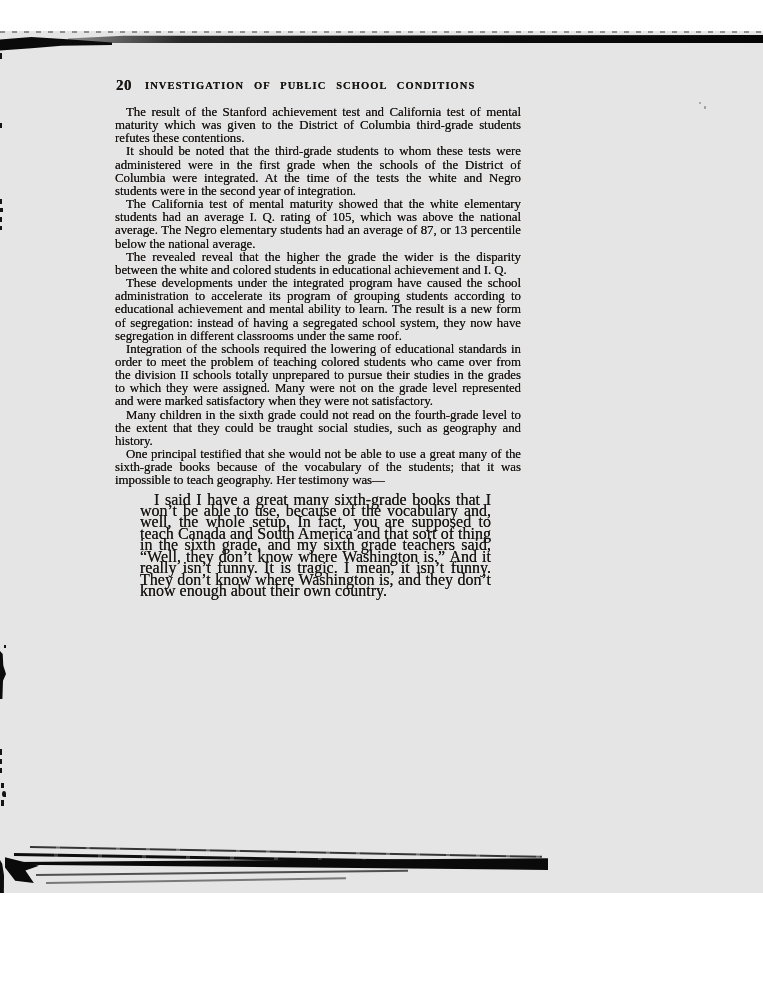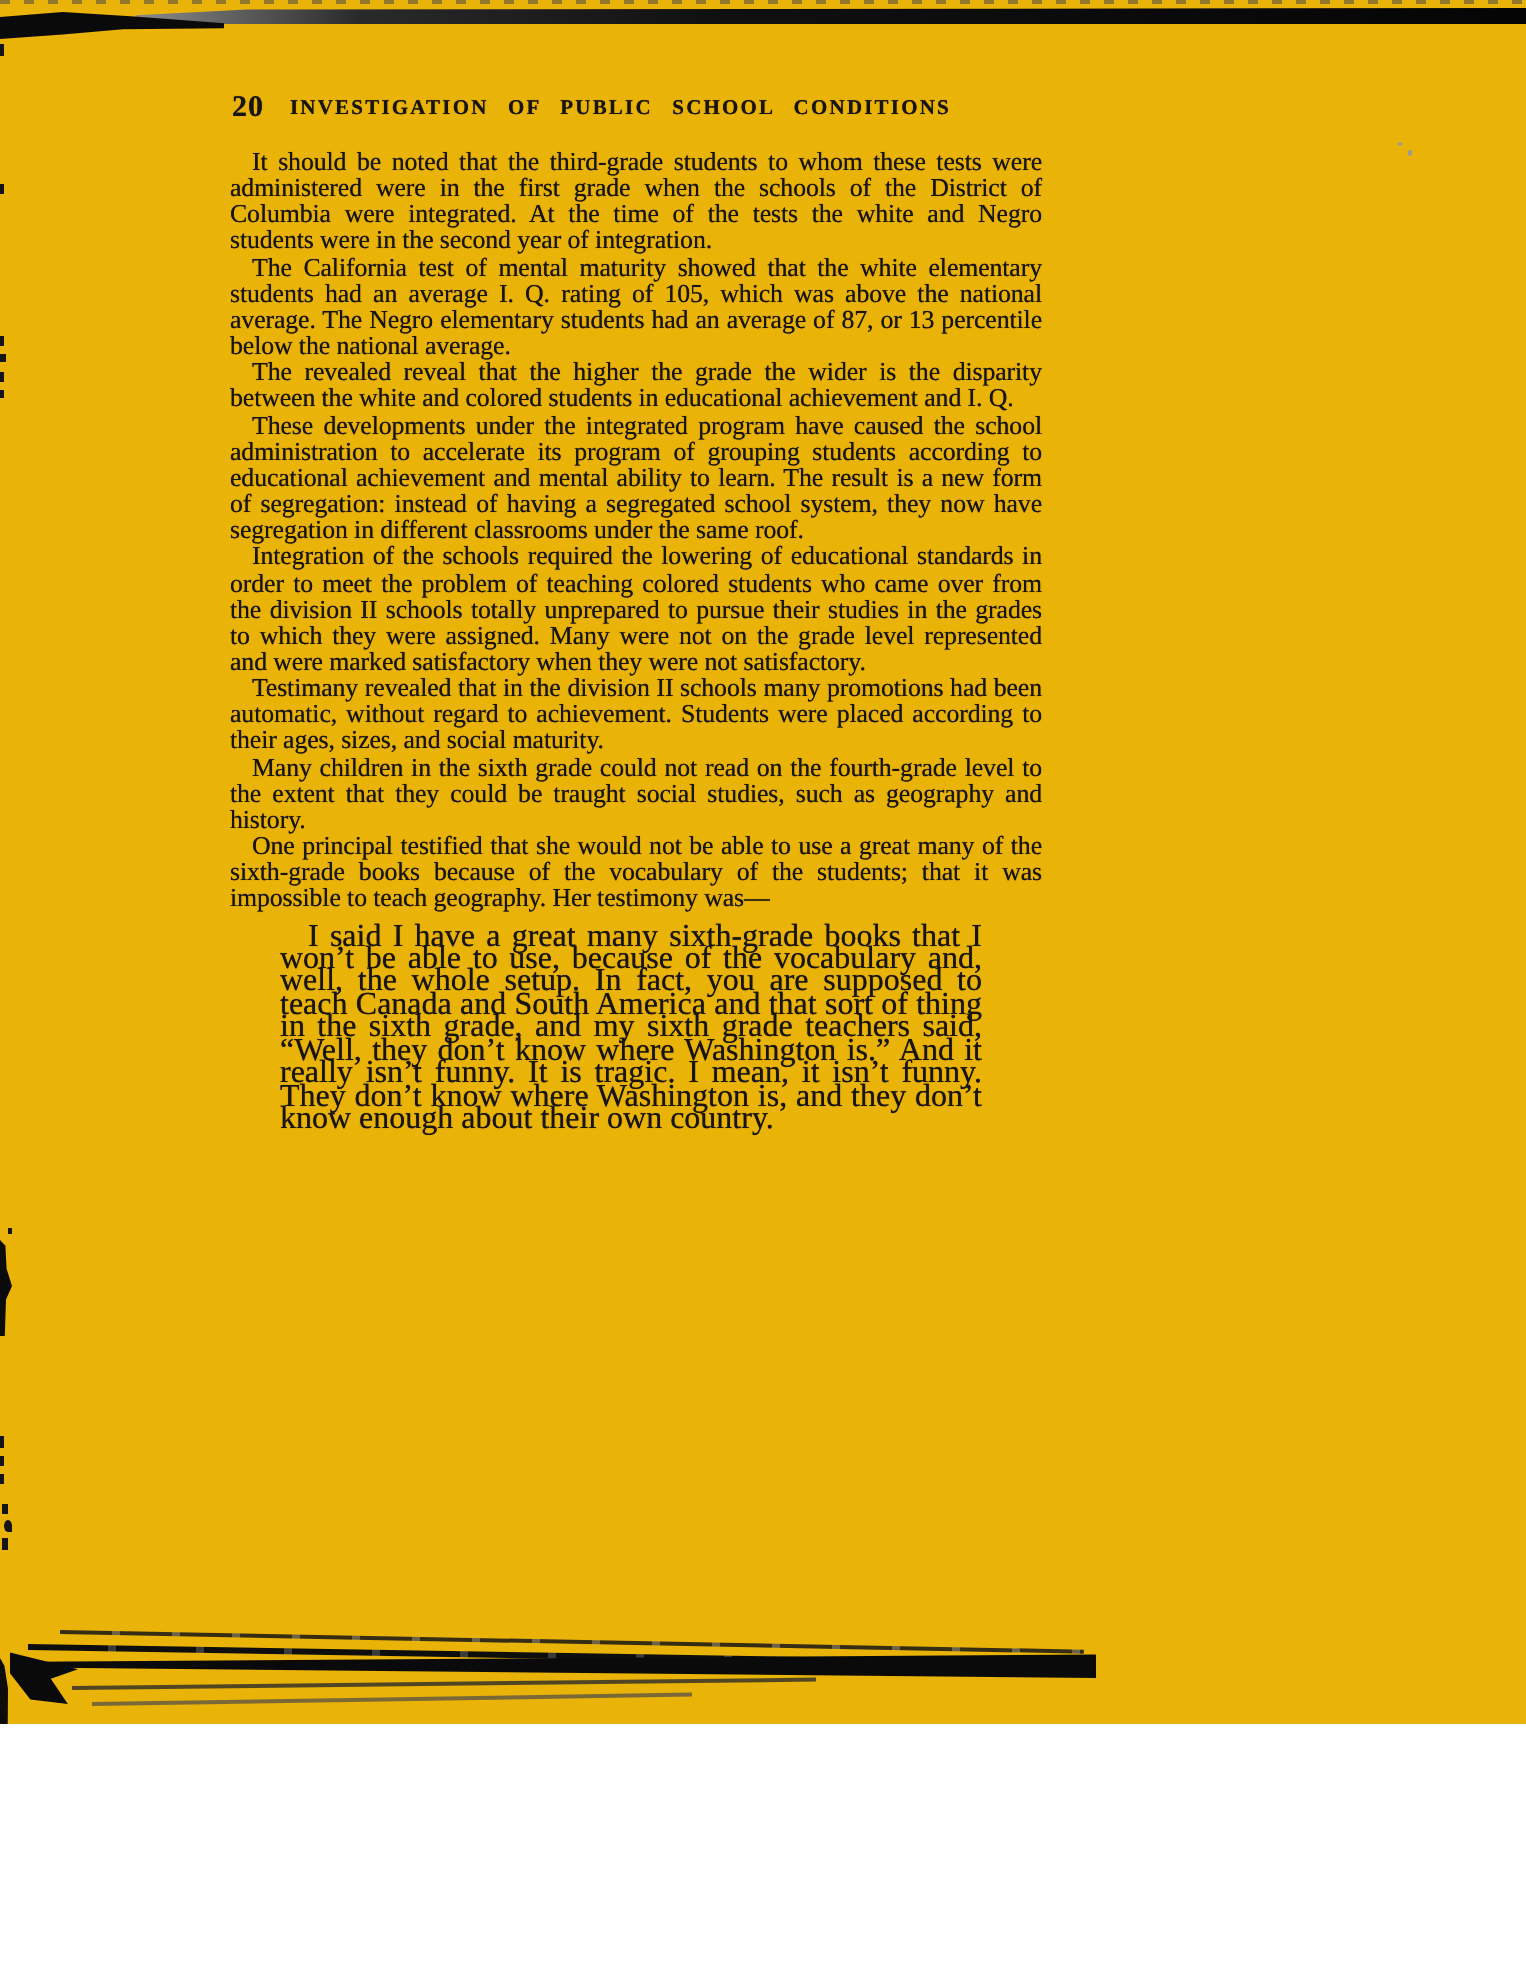--- a/index.html
+++ b/index.html
@@ -4,24 +4,25 @@
 <style>
   html, body {
     margin: 0;
     padding: 0;
     background: #ffffff;
   }
   .page {
     position: relative;
     width: 763px;
     height: 862px;
-    background: #eab308;
+    background: #e5e5e5;
     overflow: hidden;
     font-family: "Liberation Serif", "DejaVu Serif", serif;
     color: #171412;
+    margin-top: 31px;
   }
 
   
   .text-block {
     position: absolute;
     left: 115px;
     top: 46px;
     width: 406px;
     text-shadow: 0 0 0.35px rgba(25,20,16,0.85);
   }
@@ -168,26 +169,26 @@
   <div class="artifact dot-tr-1"></div>
   <div class="artifact dot-tr-2"></div>
 
   <div class="text-block">
     <div class="running-head">
       <span class="page-number">20</span>
       <span class="head-title">INVESTIGATION OF PUBLIC SCHOOL CONDITIONS</span>
     </div>
 
     <div class="body-copy">
+      <p>The result of the Stanford achievement test and California test of mental maturity which was given to the District of Columbia third-grade students refutes these contentions.</p>
       <p>It should be noted that the third-grade students to whom these tests were administered were in the first grade when the schools of the District of Columbia were integrated.  At the time of the tests the white and Negro students were in the second year of integration.</p>
       <p>The California test of mental maturity showed that the white elementary students had an average I. Q. rating of 105, which was above the national average.  The Negro elementary students had an average of 87, or 13 percentile below the national average.</p>
       <p>The revealed reveal that the higher the grade the wider is the disparity between the white and colored students in educational achievement and I. Q.</p>
       <p>These developments under the integrated program have caused the school administration to accelerate its program of grouping students according to educational achievement and mental ability to learn. The result is a new form of segregation: instead of having a segregated school system, they now have segregation in different classrooms under the same roof.</p>
       <p>Integration of the schools required the lowering of educational standards in order to meet the problem of teaching colored students who came over from the division II schools totally unprepared to pursue their studies in the grades to which they were assigned.  Many were not on the grade level represented and were marked satisfactory when they were not satisfactory.</p>
-      <p>Testimany revealed that in the division II schools many promotions had been automatic, without regard to achievement.  Students were placed according to their ages, sizes, and social maturity.</p>
       <p>Many children in the sixth grade could not read on the fourth-grade level to the extent that they could be traught social studies, such as geography and history.</p>
       <p>One principal testified that she would not be able to use a great many of the sixth-grade books because of the vocabulary of the students; that it was impossible to teach geography.  Her testimony was—</p>
 
       <div class="testimony">I said I have a great many sixth-grade books that I won’t be able to use, because of the vocabulary and, well, the whole setup.  In fact, you are supposed to teach Canada and South America and that sort of thing in the sixth grade, and my sixth grade teachers said, “Well, they don’t know where Washington is.”  And it really isn’t funny.  It is tragic. I mean, it isn’t funny.  They don’t know where Washington is, and they don’t know enough about their own country.</div>
 
     </div>
   </div>
 
 </div>
 

